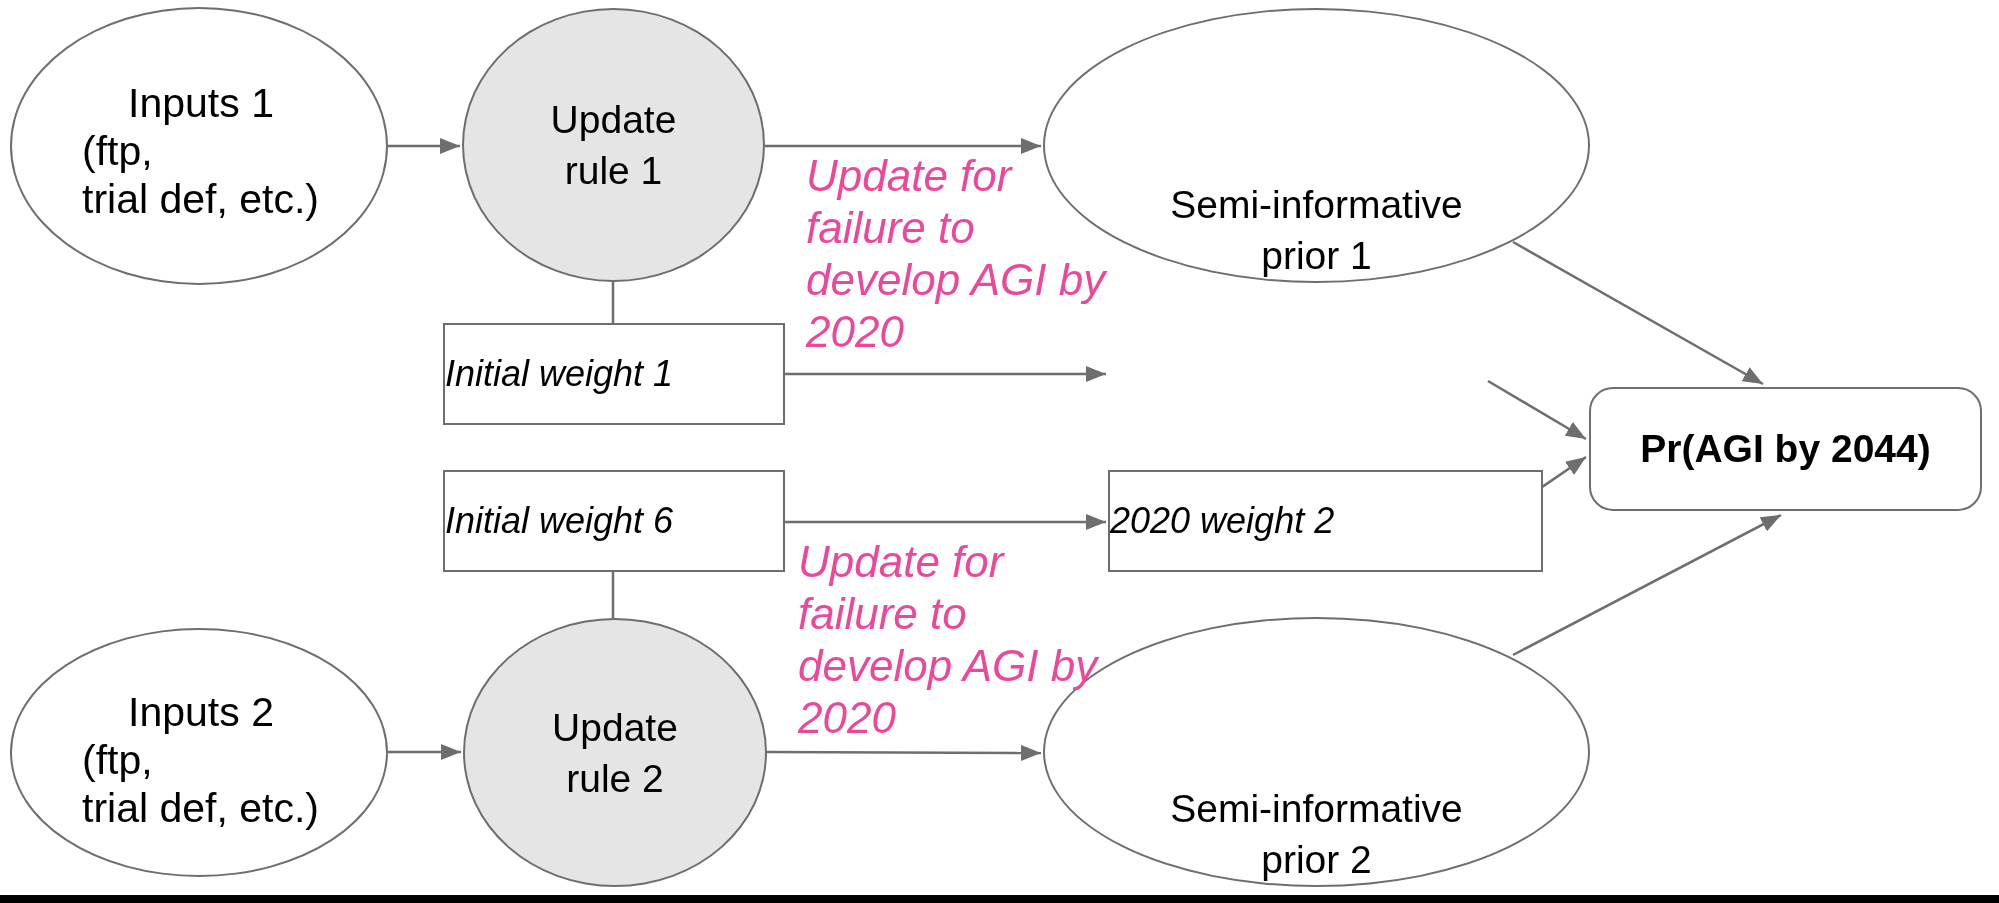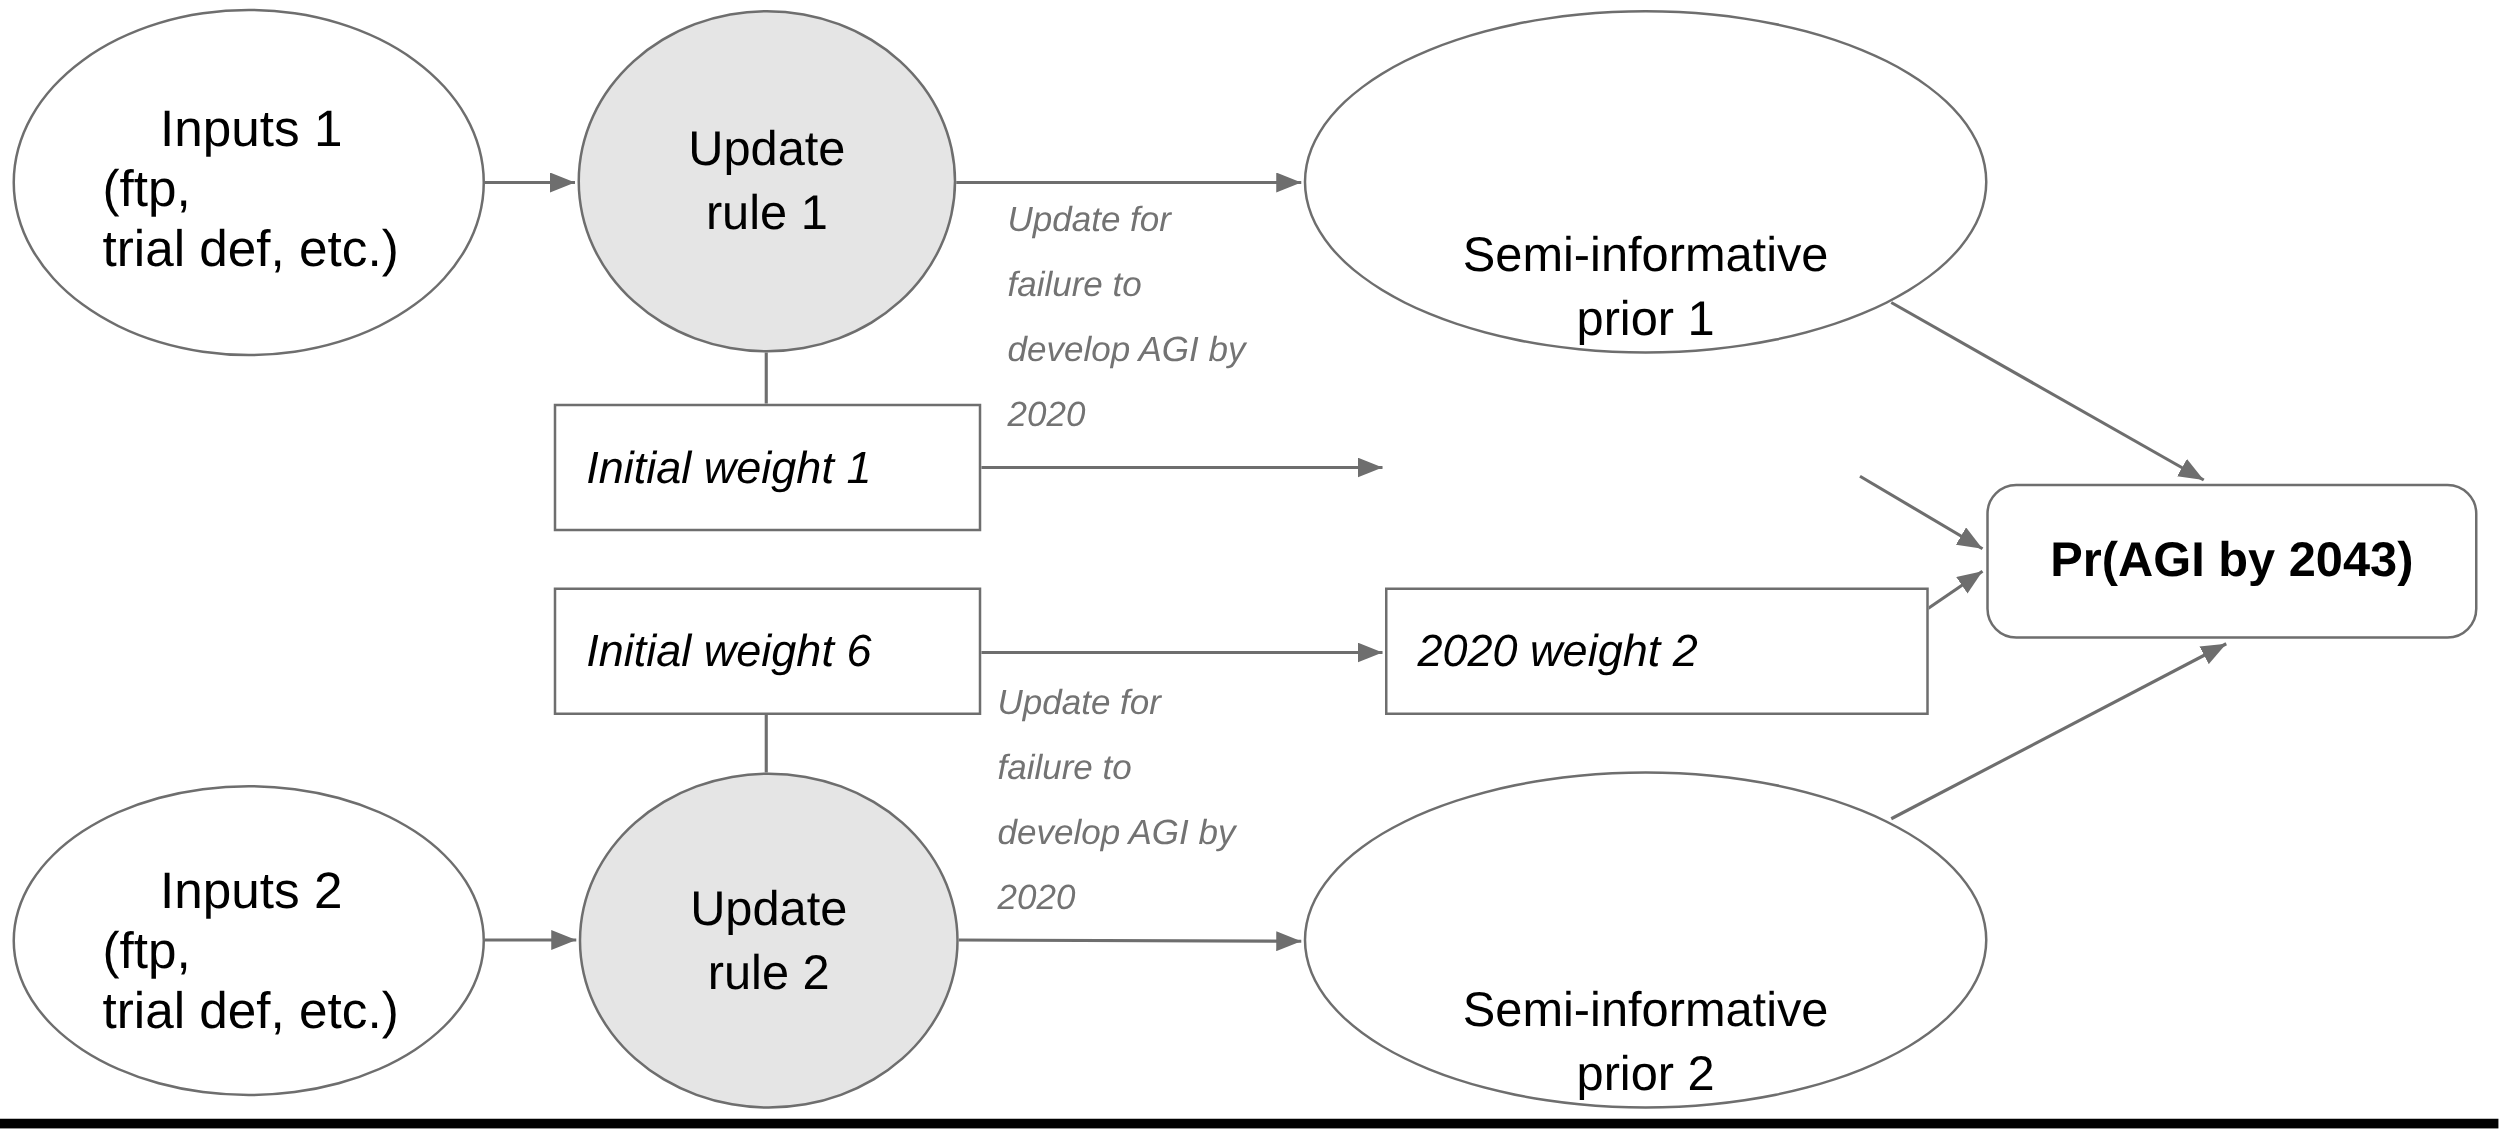--- a/index.html
+++ b/index.html
@@ -62,35 +62,34 @@
     font-size: 41px;
     line-height: 48px;
     color: #000000;
   }
   .inputs-label .first-line { display: block; text-align: center; }
   .inputs-label .sub-lines { display: block; text-align: left; white-space: pre-line; }
   .weight-label {
     font-style: italic;
     font-size: 36px;
     color: #000000;
-    padding-left: 24px;
     white-space: nowrap;
   }
   .pr-label {
     font-weight: bold;
     font-size: 39px;
     color: #000000;
     white-space: nowrap;
   }
   .annotation {
     position: absolute;
     font-style: italic;
-    font-size: 28px;
+    font-size: 44px;
     line-height: 52px;
-    color: #737373;
+    color: #ec4899;
     white-space: pre-line;
   }
   .bottom-bar {
     position: absolute;
     left: 0;
     top: 895px;
     width: 1999px;
     height: 8px;
     background: #000000;
   }
@@ -144,21 +143,21 @@
 
   <div class="node rect" style="left:443px; top:470px; width:342px; height:102px;">
     <div class="weight-label">Initial weight 6</div>
   </div>
 
   <div class="node rect" style="left:1108px; top:470px; width:435px; height:102px;">
     <div class="weight-label">2020 weight 2</div>
   </div>
 
   <div class="node rounded-rect" style="left:1589px; top:387px; width:393px; height:124px;">
-    <div class="pr-label">Pr(AGI by 2043)</div>
+    <div class="pr-label">Pr(AGI by 2044)</div>
   </div>
 
   <div class="node ellipse" style="left:10px; top:628px; width:378px; height:249px;"></div>
   <div class="inputs-label" style="left:82px; top:688px;">
     <span class="first-line">Inputs 2</span>
     <span class="sub-lines">(ftp,
 trial def, etc.)</span>
   </div>
 
   <div class="node circle-gray" style="left:463px; top:618px; width:304px; height:269px;">

